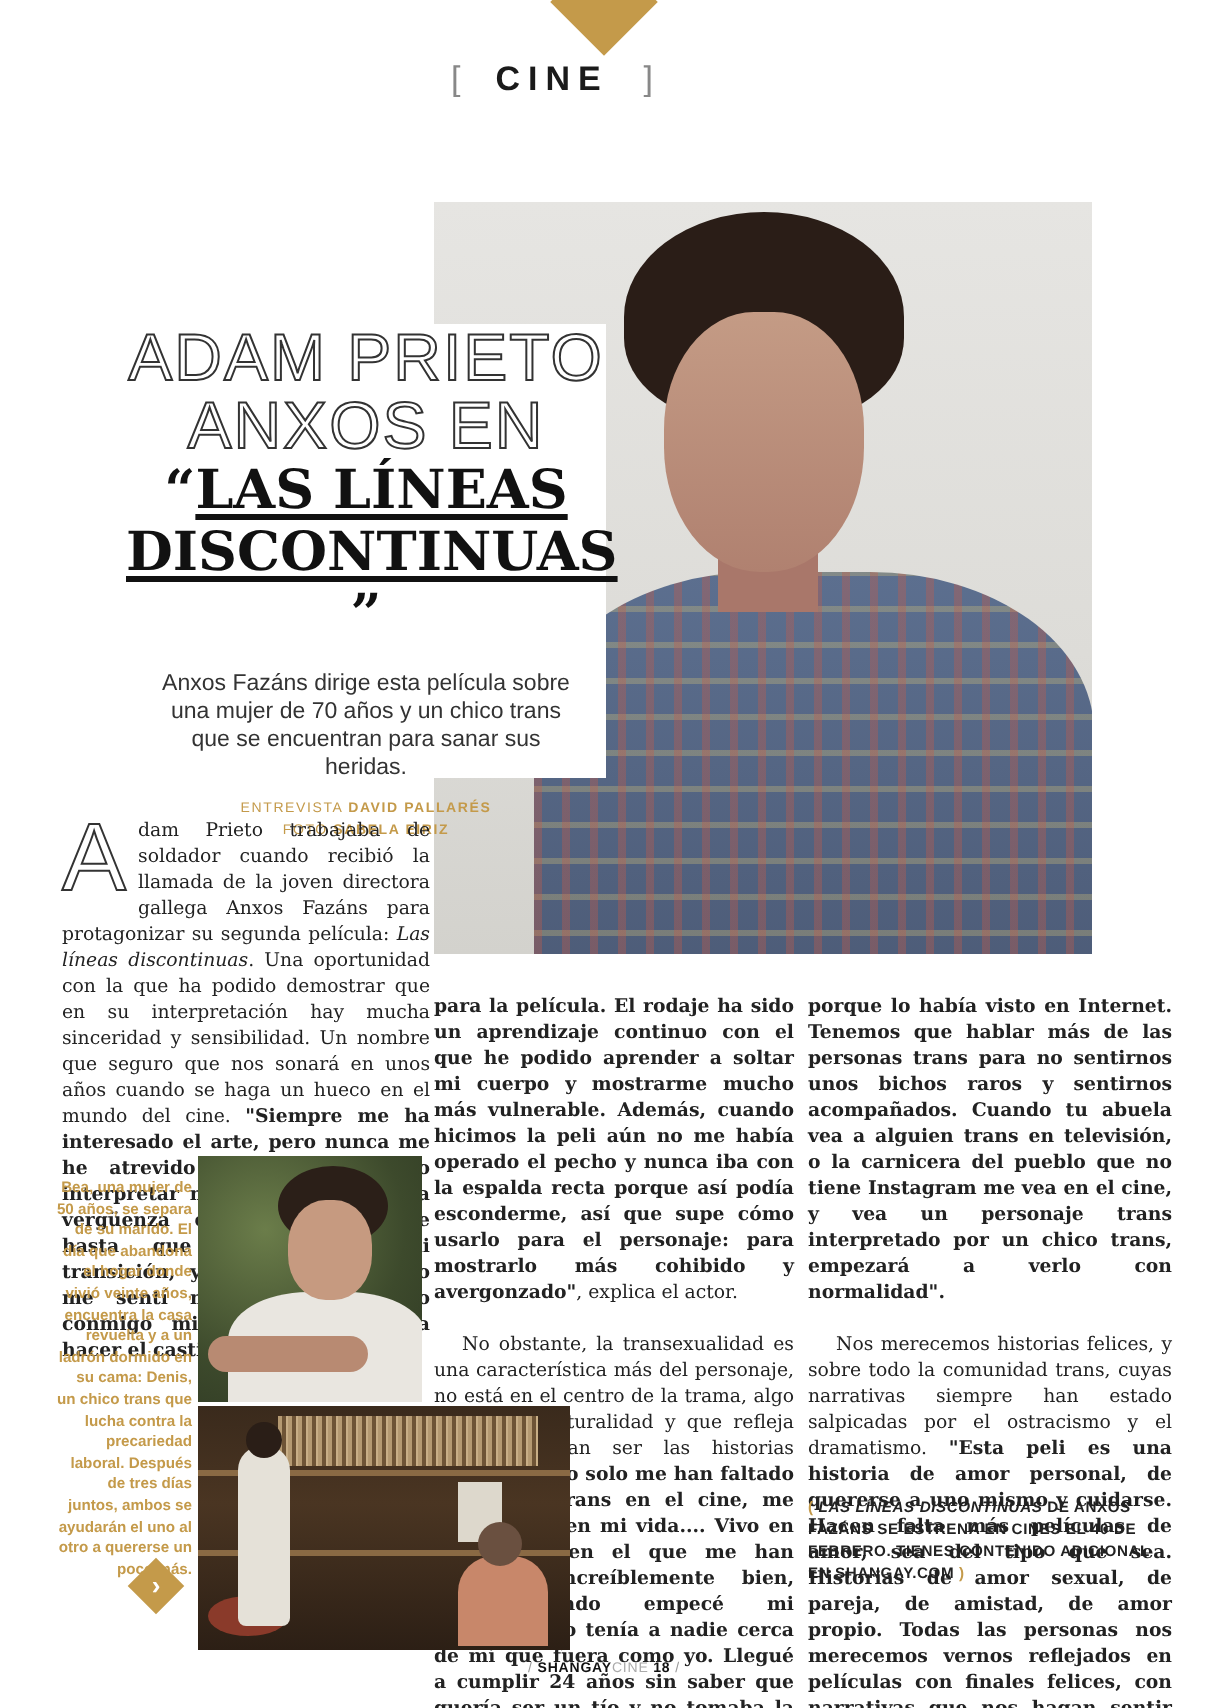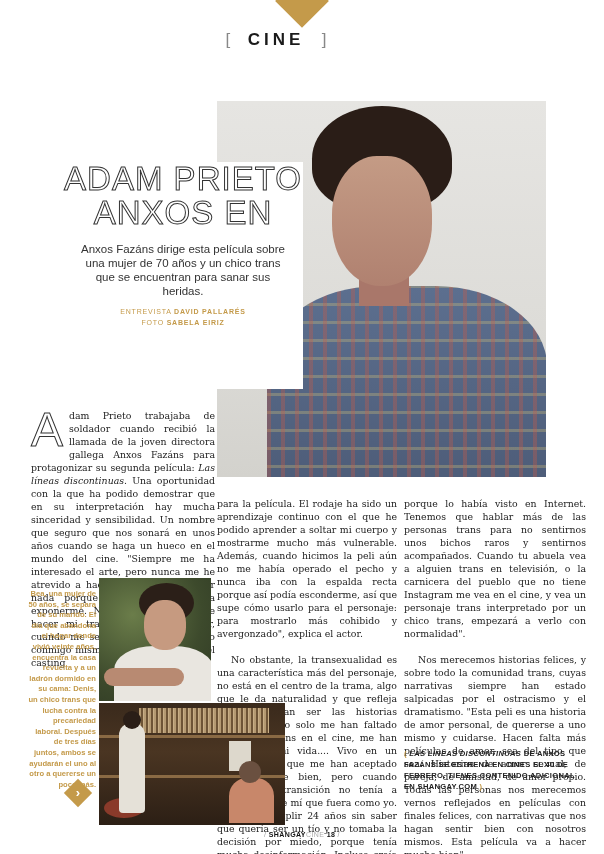--- a/index.html
+++ b/index.html
@@ -61,21 +61,21 @@
   .subtitle {
     margin: 12px auto 0; width: 205px; font-family: "Liberation Sans", sans-serif; font-size: 11.5px;
     line-height: 14px; color: #333;
   }
   .credits { margin-top: 8px; font-family: "Liberation Sans", sans-serif; font-size: 7px; letter-spacing: 0.8px; line-height: 11px; color: #c49a4a; }
   .credits b { font-weight: bold; }
 
   
   .col { position: absolute; font-size: 9.4px; line-height: 13px; text-align: justify; hyphens: auto; color: #222; }
   .col p { margin: 0; }
-  .col .bold { font-weight: normal; }
+  .col .bold { font-weight: bold; }
   .col .it { font-style: italic; }
   .col .indent { text-indent: 14px; }
   .col1 { left: 31px; top: 409px; width: 184px; }
   .col2 { left: 217px; top: 497px; width: 180px; }
   .col3 { left: 404px; top: 497px; width: 182px; }
 
   .dropcap {
     float: left; font-family: "Liberation Sans", sans-serif; font-weight: 300; font-size: 48px; line-height: 38px;
     color: #fff; -webkit-text-stroke: 1px #333; margin: 2px 6px 0 0;
   }
@@ -153,20 +153,24 @@
   <div class="shirt"></div>
   <div class="neck"></div>
   <div class="hair"></div>
   <div class="face"></div>
 </div>
 
 <div class="title-box">
   <div class="title-light">
     <span>ADAM PRIETO</span>
     <span>ANXOS EN</span>
+  </div>
+  <div class="title-bold">
+    <span class="q">“</span><span>LAS LÍNEAS</span><br>
+    <span>DISCONTINUAS</span><span class="q">”</span>
   </div>
   <p class="subtitle">Anxos Fazáns dirige esta película sobre una mujer de 70 años y un chico trans que se encuentran para sanar sus heridas.</p>
   <div class="credits">
     <div><span>ENTREVISTA</span> <b>DAVID PALLARÉS</b></div>
     <div><span>FOTO</span> <b>SABELA EIRIZ</b></div>
   </div>
 </div>
 
 <div class="col col1">
   <p>

